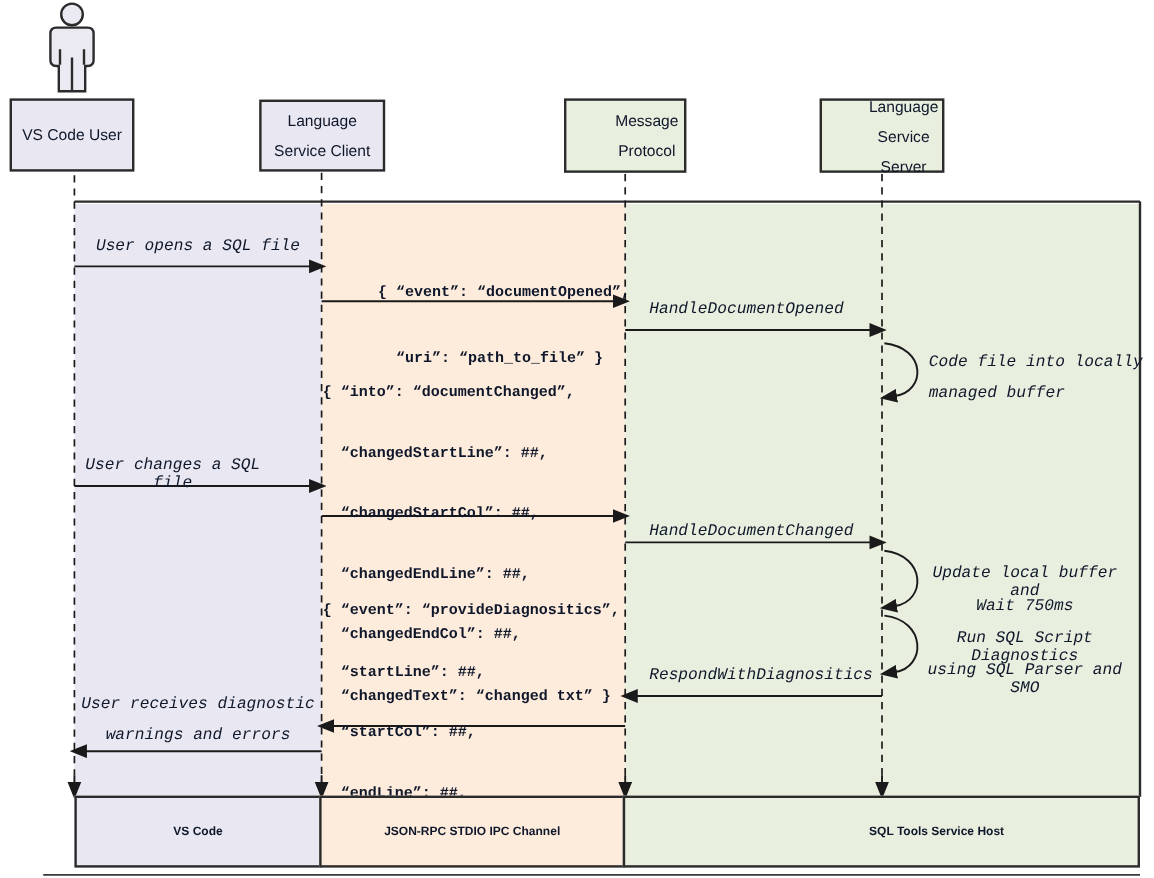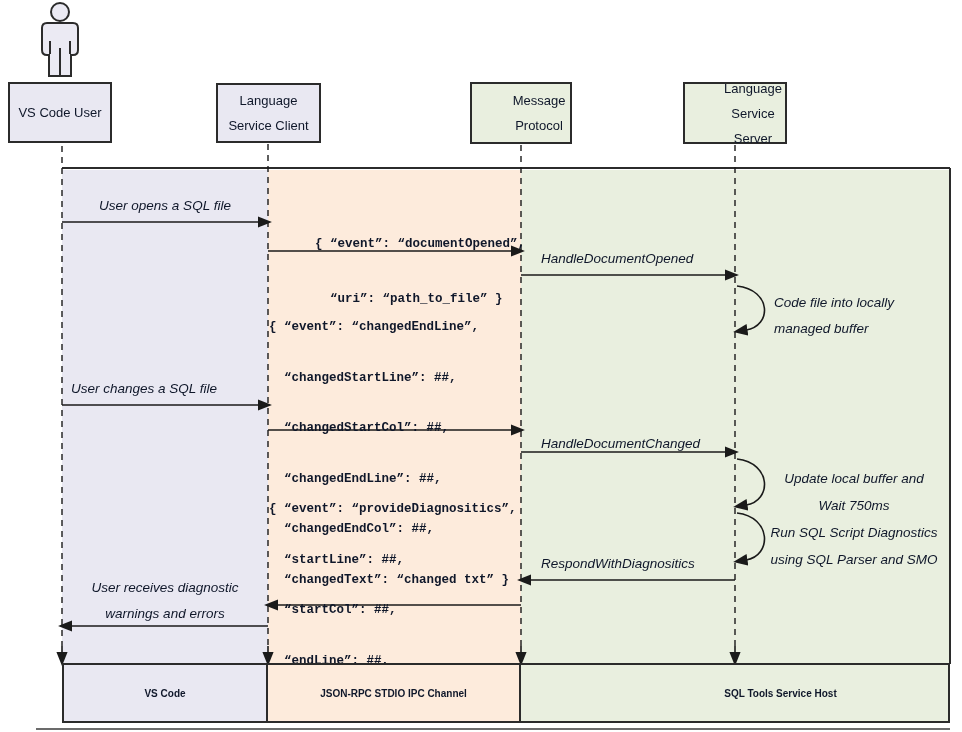--- a/index.html
+++ b/index.html
@@ -10,21 +10,21 @@
   .lane-peach{background:#fdebdc;}
   .lane-green{background:#e9efdf;}
   .hbox{position:absolute;border:2px solid #2b2b2b;box-sizing:border-box;
         display:flex;flex-direction:column;align-items:center;justify-content:center;
         font-size:13px;line-height:25px;text-align:center;}
   .hbox.lav{background:#e9e8f2;}
   .hbox.grn{background:#e9efdf;padding-left:36px;}
   .bbox{position:absolute;top:663px;height:60px;border:2px solid #2b2b2b;box-sizing:border-box;
         display:flex;align-items:center;justify-content:center;
         font-weight:bold;font-size:10px;}
-  .lbl{position:absolute;font-style:italic;font-size:13.5px;white-space:nowrap;}
+  .lbl{position:absolute;font-style:italic;font-size:13.5px;white-space:nowrap;font-family:Liberation Mono, monospace;}
   .lbl.ctr{text-align:center;white-space:normal;}
   .mono{position:absolute;font-family:"Liberation Mono",monospace;font-weight:700;
         font-size:12.5px;white-space:pre;}
   .mono div{height:22.5px;line-height:22.5px;}
   .mono.wide div{height:27px;line-height:27px;margin-left:44px;}
   svg{position:absolute;left:0;top:0;}
 </style>
 </head>
 <body>
 
@@ -114,21 +114,21 @@
   <div class="lbl ctr" style="left:62px;top:575px;width:206px;line-height:26px;">
     <div>User receives diagnostic</div>
     <div>warnings and errors</div>
   </div>
 
   <div class="mono wide" style="left:271px;top:203px;">
     <div>{ “event”: “documentOpened”,</div>
     <div>  “uri”: “path_to_file” }</div>
   </div>
   <div class="mono" style="left:269px;top:288px;">
-    <div>{ “event”: “changedEndLine”,</div>
+    <div>{ “into”: “documentChanged”,</div>
     <div>  “changedStartLine”: ##,</div>
     <div>  “changedStartCol”: ##,</div>
     <div>  “changedEndLine”: ##,</div>
     <div>  “changedEndCol”: ##,</div>
     <div>  “changedText”: “changed txt” }</div>
   </div>
   <div class="mono" style="left:269px;top:470px;">
     <div>{ “event”: “provideDiagnositics”,</div>
     <div>  “startLine”: ##,</div>
     <div>  “startCol”: ##,</div>

